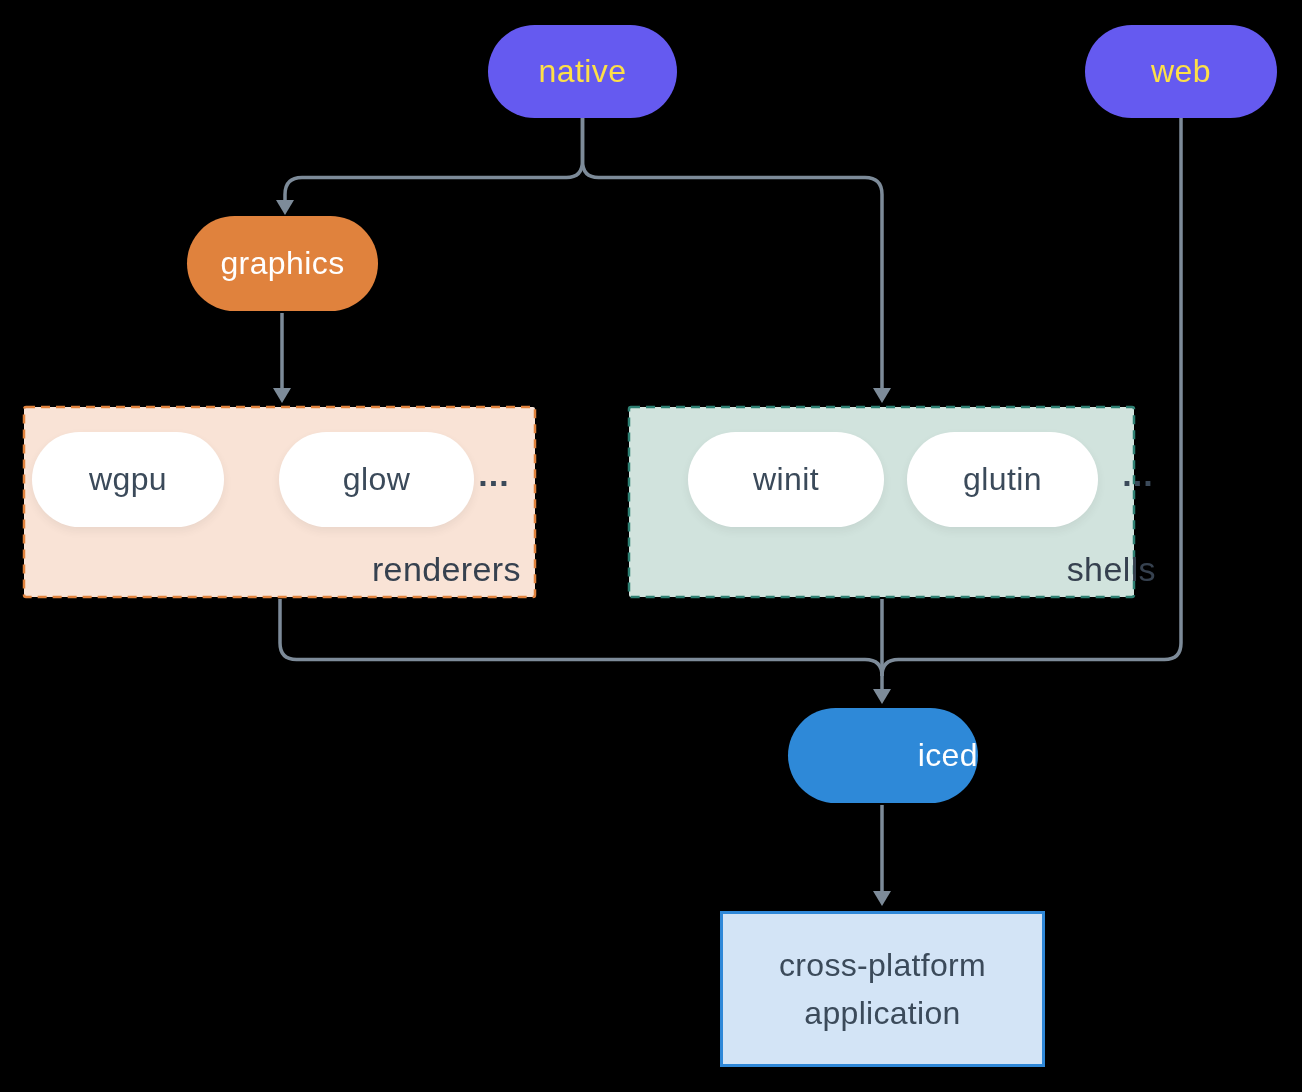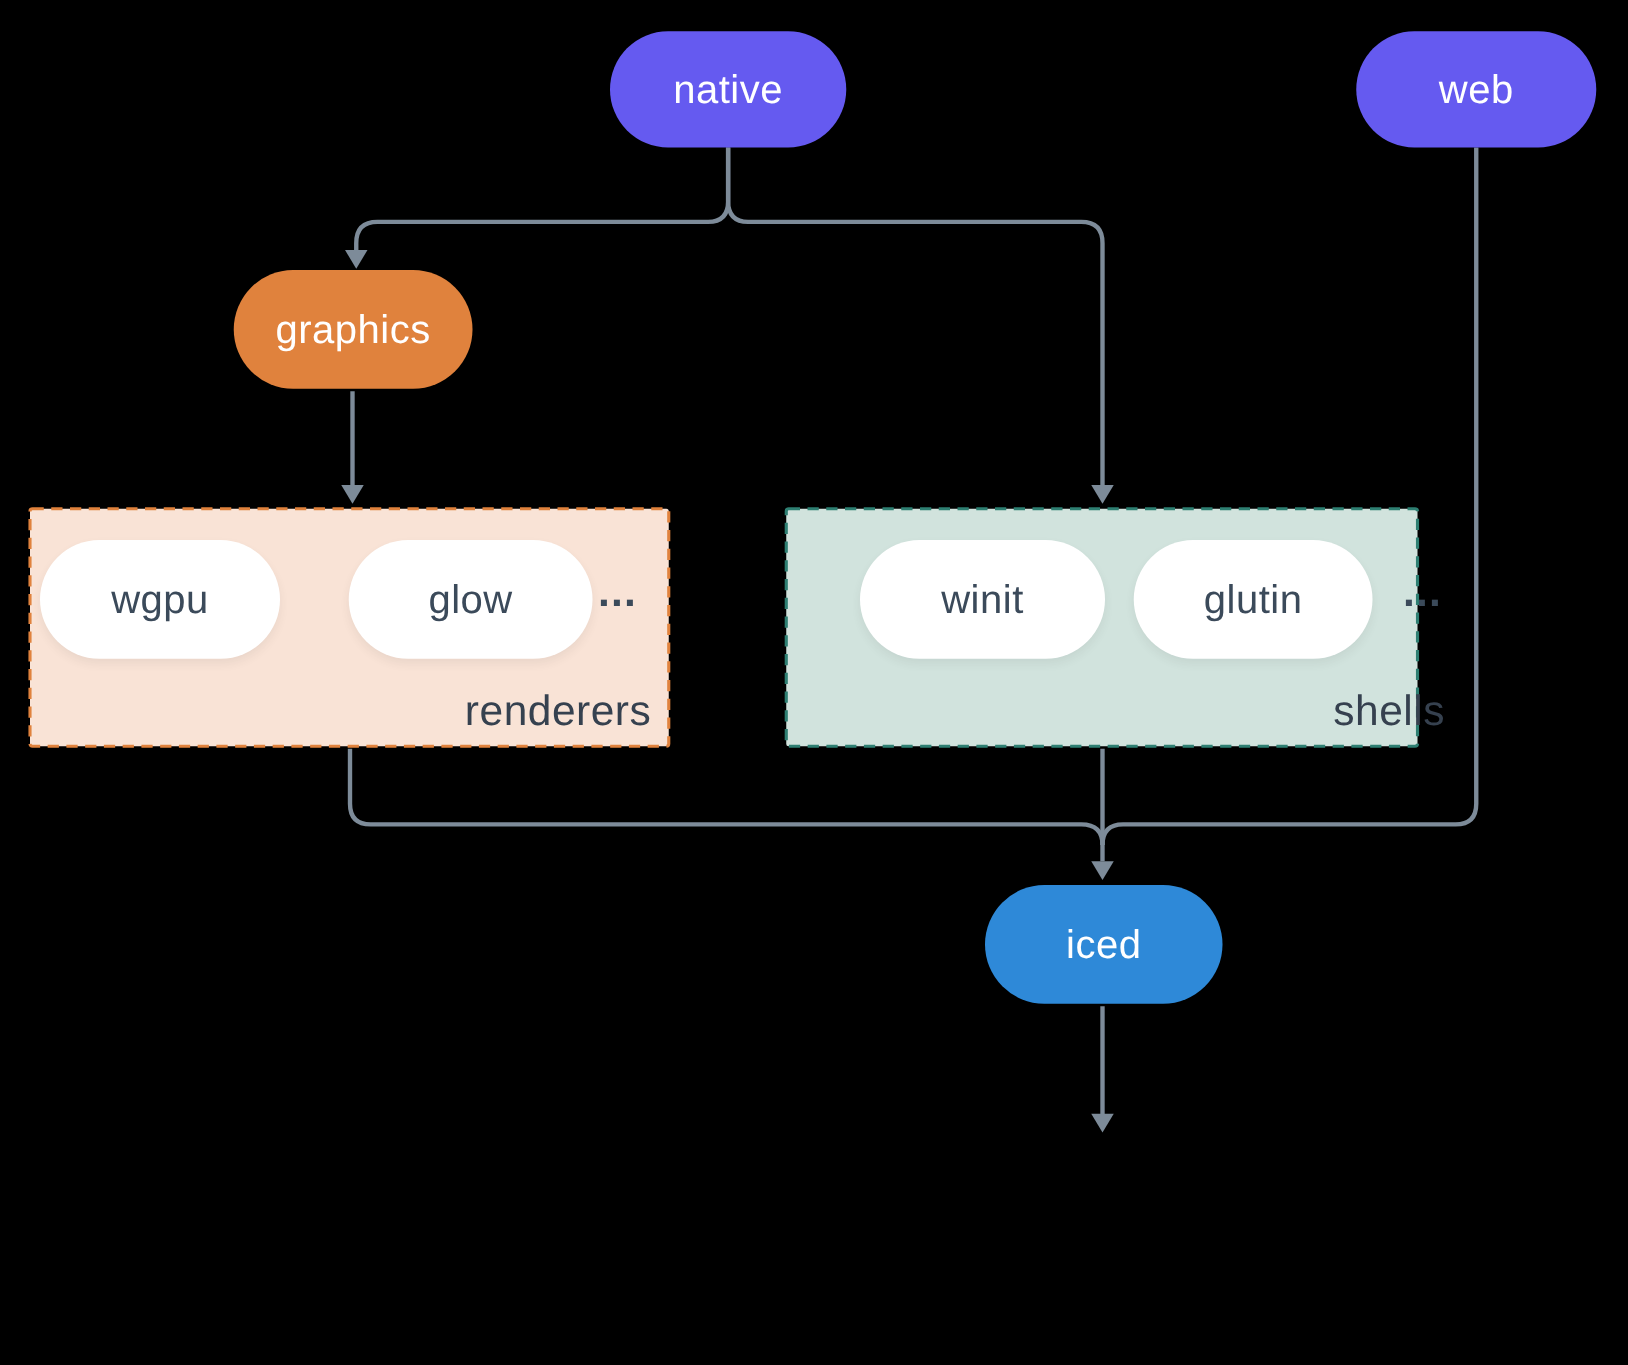--- a/index.html
+++ b/index.html
@@ -5,21 +5,21 @@
   html,body{margin:0;padding:0;background:#000;}
   .canvas{
     position:relative;width:1302px;height:1092px;background:#000;overflow:hidden;
     font-family:"Liberation Sans","DejaVu Sans",sans-serif;
   }
   .layer{position:absolute;left:0;top:0;}
   .pill{
     position:absolute;display:flex;align-items:center;justify-content:center;
     border-radius:48px;font-size:32px;letter-spacing:.4px;
   }
-  .pill.purple{background:#655af0;color:#ffffff;}
+  .pill.purple{background:#655af0;color:#fde047;}
   .pill.orange{background:#e0823d;color:#fff;}
   .pill.blue{background:#2e89d8;color:#fff;}
   .pill.white{background:#fff;color:#3b4a5a;box-shadow:0 4px 8px rgba(60,60,60,.08);}
   .group{position:absolute;}
   .group-label{
     position:absolute;right:14px;bottom:8px;
     font-size:34px;color:#36414f;letter-spacing:.4px;
   }
   .ellipsis{
     position:absolute;width:54px;text-align:center;
@@ -86,18 +86,21 @@
     <div class="pill white" style="left:23px;top:25px;width:196px;height:95px;">
       <span>winit</span>
     </div>
     <div class="pill white" style="left:242px;top:25px;width:191px;height:95px;">
       <span>glutin</span>
     </div>
     <div class="ellipsis" style="left:446px;top:48px;">...</div>
     <div class="group-label">shells</div>
   </div>
 
-  <div class="pill blue" style="left:788px;top:708px;width:190px;height:95px;">
+  <div class="pill blue" style="left:788px;top:708px;width:190px;height:95px;justify-content:flex-end;">
     <span>iced</span>
   </div>
 
+  <div class="app-box">
+    <span>cross-platform application</span>
+  </div>
 
 </div>
 
 </body></html>

